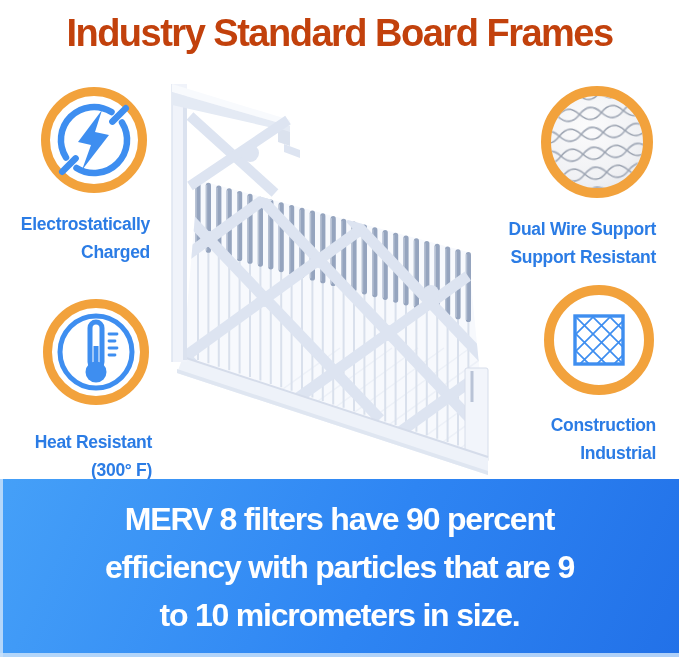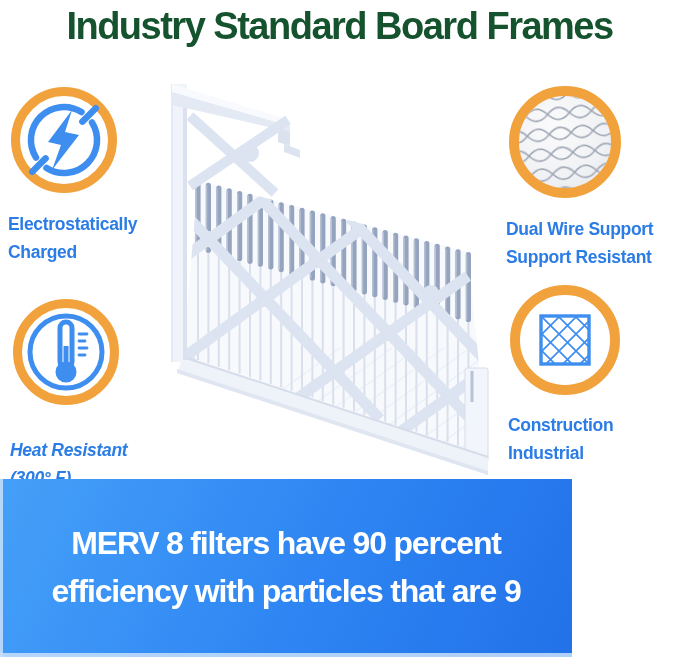--- a/index.html
+++ b/index.html
@@ -5,42 +5,42 @@
   html,body{margin:0;padding:0;background:#ffffff;}
   .canvas{
     position:relative;
     width:679px;height:657px;
     background:#ffffff;
     overflow:hidden;
     font-family:"Liberation Sans", sans-serif;
   }
   .page-title{
     position:absolute;top:0;left:0;width:100%;
-    margin:0;padding-top:4px;
+    margin:0;padding-top:11px;
     text-align:center;
     font-size:38px;font-weight:700;letter-spacing:-1.5px;
-    color:#14532d;
+    color:#c2410c;
     line-height:44px;
   }
-  .feature{position:absolute;text-align:left;}
+  .feature{position:absolute;text-align:right;}
   .feature .icon-wrap{display:block;margin:0 auto;}
   .feature .label{
     margin-top:10px;
     font-weight:700;color:#2B7CE5;
     font-size:17.5px;line-height:28px;letter-spacing:-0.3px;
   }
   .feature .label span{display:block;}
   .f-electro{left:8px;top:84px;width:142px;}
   .f-heat{left:10px;top:296px;width:142px;}
-  .f-heat .label{margin-top:24px;font-style:italic;}
+  .f-heat .label{margin-top:16px;}
   .f-mesh{left:506px;top:83px;width:150px;}
   .f-industrial{left:508px;top:283px;width:148px;}
   .filter-art{position:absolute;left:150px;top:58px;width:355px;height:420px;}
   .banner{
-    position:absolute;left:0;top:479px;width:572px;height:178px;
+    position:absolute;left:0;top:479px;width:679px;height:178px;
     background:linear-gradient(115deg,#45A0F8 0%,#2E85F3 55%,#2271E8 100%);
     box-shadow:inset 3px 0 0 rgba(200,224,250,.85), inset 0 -4px 0 rgba(200,224,250,.85);
     display:flex;align-items:center;justify-content:center;
   }
   .banner-text{
     text-align:center;color:#ffffff;
     font-size:32px;font-weight:700;letter-spacing:-1.2px;line-height:48px;
     margin-top:-2px;
   }
   .banner-text span{display:block;}
@@ -265,16 +265,17 @@
         <line x1="40" y1="128" x2="138" y2="62" stroke="#dde4f1" stroke-width="10"></line>
         <circle cx="100" cy="95" r="9" fill="#dde4f1"></circle>
         <polygon points="134,86 150,92 150,100 134,94" fill="#dde4f1"></polygon>
       </svg>
   </div>
 
   <div class="banner">
     <div class="banner-text">
       <span>MERV 8 filters have 90 percent</span>
       <span>efficiency with particles that are 9</span>
+      <span>to 10 micrometers in size.</span>
     </div>
   </div>
 
 </div>
 
 </body></html>

